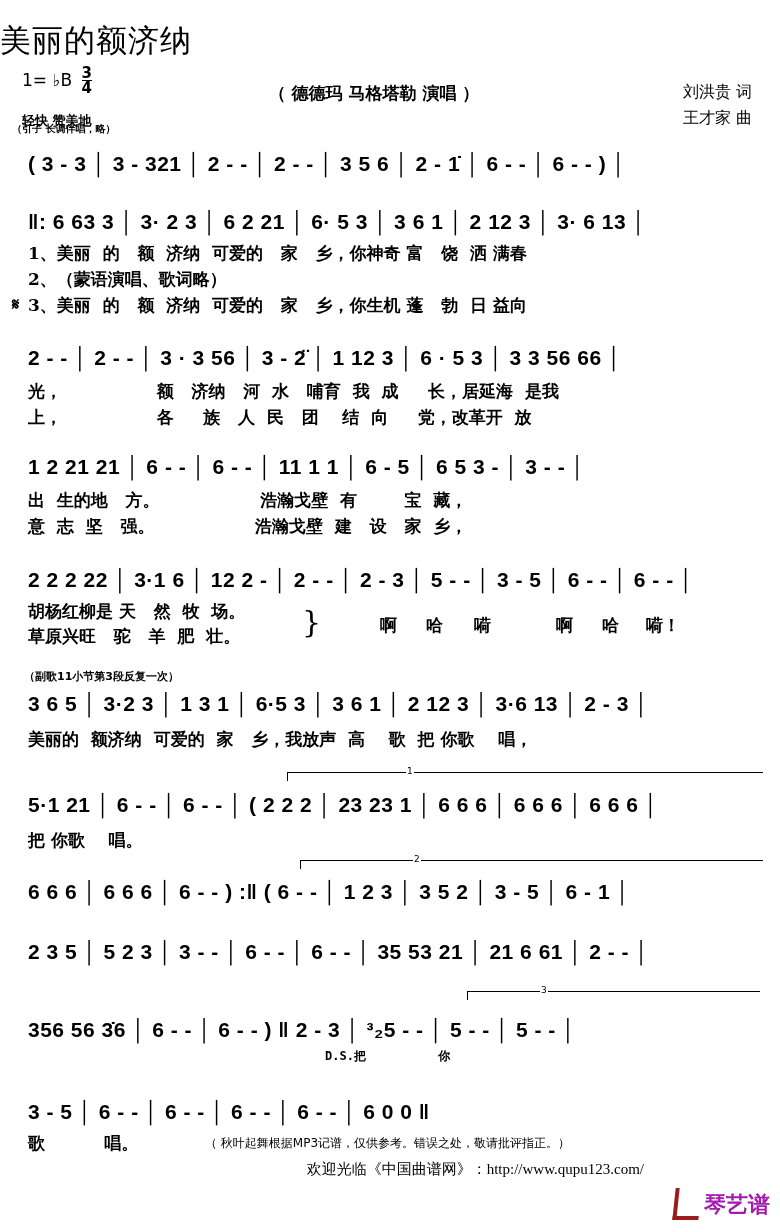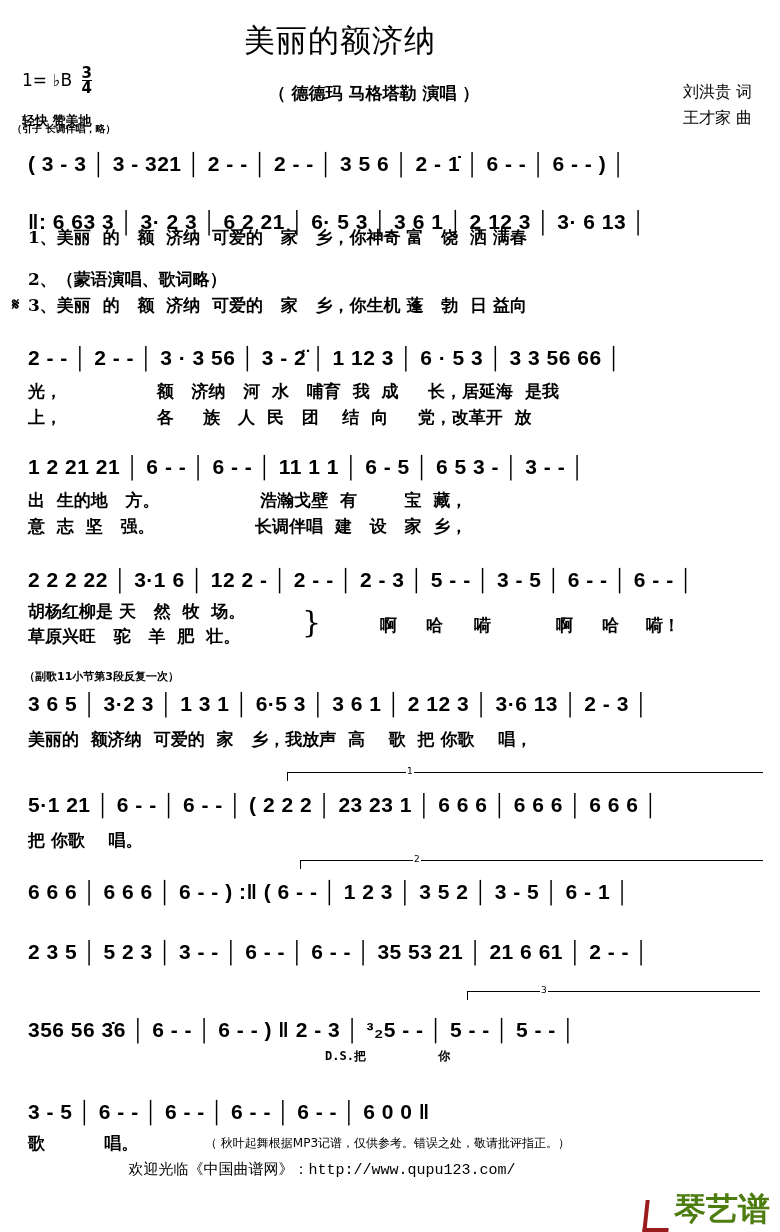--- a/index.html
+++ b/index.html
@@ -1,35 +1,35 @@
 <!DOCTYPE html>
 <html><head>
 <meta charset="utf-8">
 <style>
   html, body { margin: 0; padding: 0; background: #ffffff; }
   body { width: 780px; height: 1232px; position: relative; overflow: hidden; color: #000; font-family: "DejaVu Sans", sans-serif; }
   .abs { position: absolute; white-space: nowrap; }
-  .title { left: 0; width: 680px; top: 20px; text-align: center; font-size: 31px; font-family: "DejaVu Sans", sans-serif; letter-spacing: 1px; }
+  .title { left: 0; width: 680px; top: 20px; font-size: 31px; font-family: "DejaVu Sans", sans-serif; letter-spacing: 1px; }
   .subtitle { left: 0; width: 748px; top: 82px; text-align: center; font-size: 17px; font-weight: bold; }
   .key { left: 22px; top: 66px; font-size: 17px; }
   .key .frac { display: inline-block; vertical-align: middle; text-align: center; font-weight: bold; font-size: 15px; line-height: 14px; margin-left: 4px; }
   .key .frac span { display: block; }
   .key .frac .num { border-bottom: 1px solid #000; }
   .tempo { left: 22px; top: 112px; font-size: 13px; font-weight: bold; }
   .intro-note { left: 12px; top: 122px; font-size: 10px; font-weight: bold; }
   .credit { right: 28px; font-size: 16px; }
   .row { position: absolute; left: 28px; right: 18px; font-family: "Liberation Sans", sans-serif; font-weight: bold; font-size: 21px; white-space: nowrap; }
   .lyr { position: absolute; font-family: "DejaVu Serif", serif; font-size: 17px; white-space: pre; }
   .lyr-small { position: absolute; font-size: 11px; font-weight: bold; white-space: pre; text-align: center; }
   .volta { position: absolute; border-top: 1px solid #000; border-left: 1px solid #000; height: 8px; }
   .volta-num { position: absolute; font-size: 9px; top: -7px; background: #fff; padding: 0 1px; }
   .note-line { position: absolute; white-space: pre; letter-spacing: 0.5px; }
   .footer-note { left: 205px; top: 1135px; font-size: 12px; font-weight: normal; }
-  .footer-url { left: 0; width: 644px; text-align: center; top: 1160px; font-size: 15px; font-family: Liberation Mono, monospace; }
-  .logo { right: 10px; top: 1188px; color: #4d7c0f; font-size: 32px; font-weight: bold; }
+  .footer-url { left: 0; width: 644px; text-align: right; top: 1160px; font-size: 15px; font-family: Liberation Serif, serif; }
+  .logo { right: 10px; top: 1188px; color: #a21caf; font-size: 22px; font-weight: bold; }
   .logo-mark { display: inline-block; width: 22px; height: 28px; border-left: 4px solid #9b1c1c; border-bottom: 4px solid #9b1c1c; vertical-align: bottom; margin-right: 4px; transform: skewX(-6deg); }
 </style>
 </head>
 <body>
 
 <div class="abs title">美丽的额济纳</div>
 <div class="abs subtitle">（ 德德玛  马格塔勒  演唱 ）</div>
 <div class="abs key">
   <span>1= ♭B</span>
   <span class="frac">
@@ -41,36 +41,36 @@
 <div class="abs intro-note">（引子  长调伴唱，略）</div>
 <div class="abs credit" style="top:82px">刘洪贵  词</div>
 <div class="abs credit" style="top:108px">王才家  曲</div>
 
 <div class="row" style="top:152px">
   <div class="note-line">( 3 - 3 │ 3 - 321 │ 2 - - │ 2 - - │ 3 5 6 │ 2 - 1̇ │ 6 - - │ 6 - - ) │</div>
 </div>
 
 <div class="row" style="top:210px">
   <div class="note-line">‖: 6 63 3 │ 3· 2 3 │ 6 2 21 │ 6· 5 3 │ 3 6 1 │ 2 12 3 │ 3· 6 13 │</div>
-  <div class="lyr" style="top:16px;left:0">1、美丽  的   额  济纳  可爱的   家   乡，你神奇 富   饶  洒 满春</div>
+  <div class="lyr" style="top:32px;left:0">1、美丽  的   额  济纳  可爱的   家   乡，你神奇 富   饶  洒 满春</div>
   <div class="lyr" style="top:58px;left:0">2、（蒙语演唱、歌词略）</div>
   <div class="lyr" style="top:84px;left:-16px">𝄋</div>
   <div class="lyr" style="top:84px;left:0">3、美丽  的   额  济纳  可爱的   家   乡，你生机 蓬   勃  日 益向</div>
 </div>
 
 <div class="row" style="top:346px">
   <div class="note-line">2 - - │ 2 - - │ 3 · 3 56 │ 3 - 2̈ │ 1 12 3 │ 6 · 5 3 │ 3 3 56 66 │</div>
   <div class="lyr" style="top:34px;left:0">光，                额   济纳   河  水   哺育  我  成     长，居延海  是我</div>
   <div class="lyr" style="top:60px;left:0">上，                各     族   人  民   团    结  向     党，改革开  放</div>
 </div>
 
 <div class="row" style="top:455px">
   <div class="note-line">1 2 21 21 │ 6 - - │ 6 - - │ 11 1 1 │ 6 - 5 │ 6 5 3 - │ 3 - - │</div>
   <div class="lyr" style="top:34px;left:0">出  生的地   方。                 浩瀚戈壁  有        宝  藏，</div>
-  <div class="lyr" style="top:60px;left:0">意  志  坚   强。                 长调伴唱  建   设   家  乡，</div>
+  <div class="lyr" style="top:60px;left:0">意  志  坚   强。                 浩瀚戈壁  建   设   家  乡，</div>
 </div>
 
 <div class="row" style="top:568px">
   <div class="note-line">2 2 2 22 │ 3·1 6 │ 12 2 - │ 2 - - │ 2 - 3 │ 5 - - │ 3 - 5 │ 6 - - │ 6 - - │</div>
   <div class="lyr" style="top:32px;left:0">胡杨红柳是 天   然  牧  场。</div>
   <div class="lyr" style="top:57px;left:0">草原兴旺   驼   羊  肥  壮。</div>
   <div class="lyr" style="top:36px;left:274px;font-size:30px;font-weight:normal">}</div>
   <div class="lyr" style="top:46px;left:352px">啊</div>
   <div class="lyr" style="top:46px;left:398px">哈</div>
   <div class="lyr" style="top:46px;left:446px">嗬</div>

